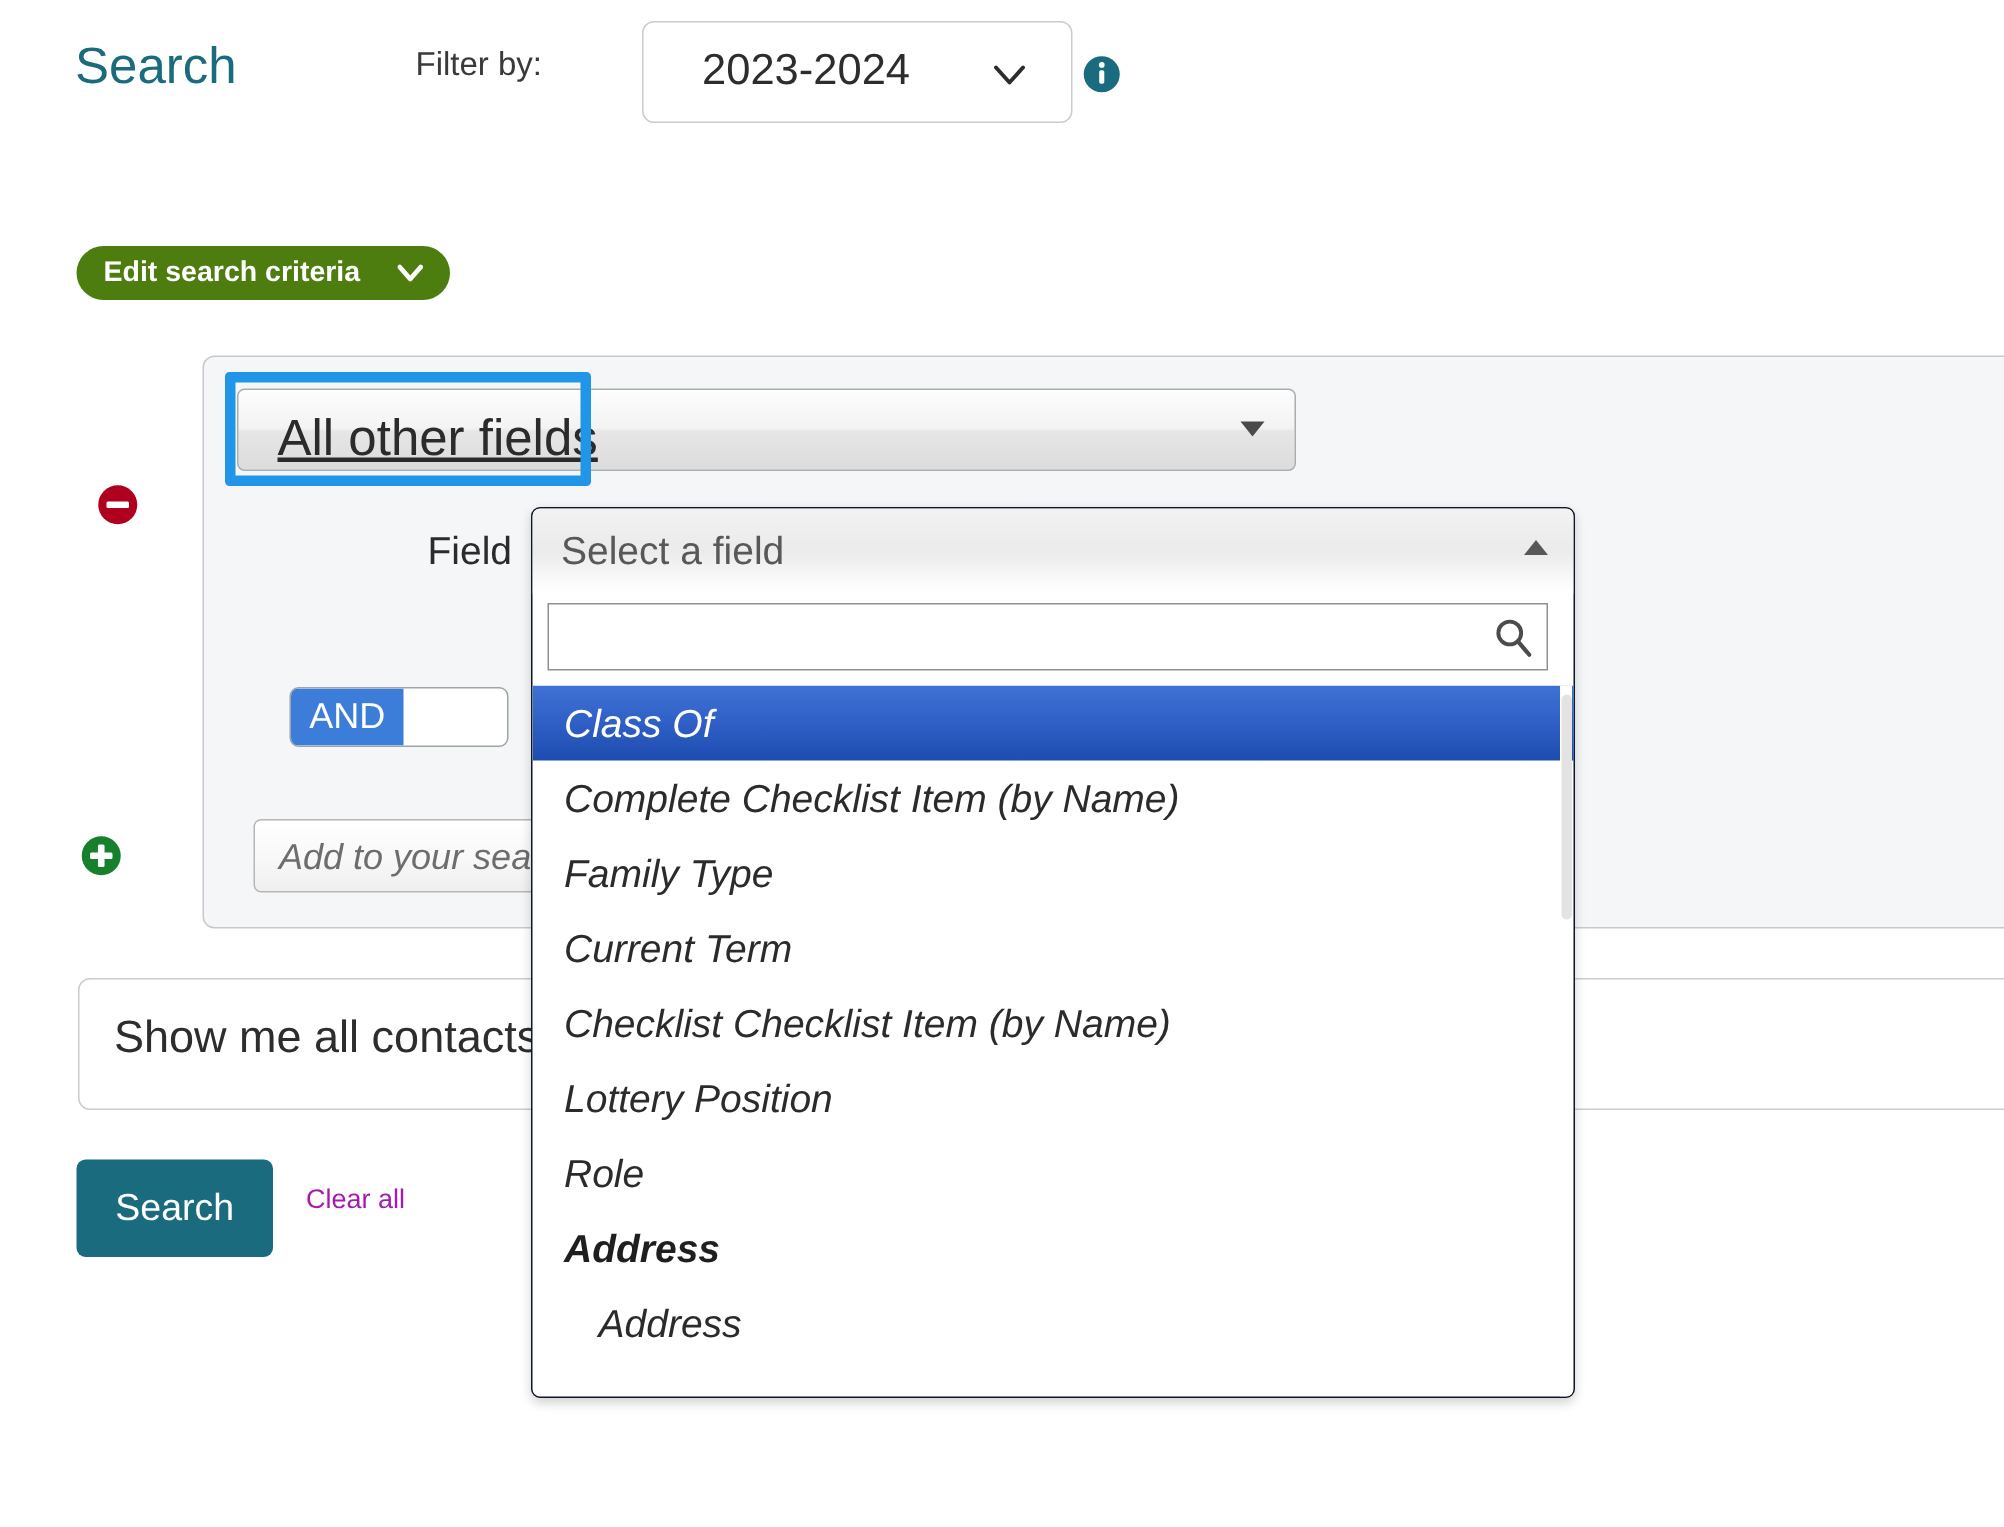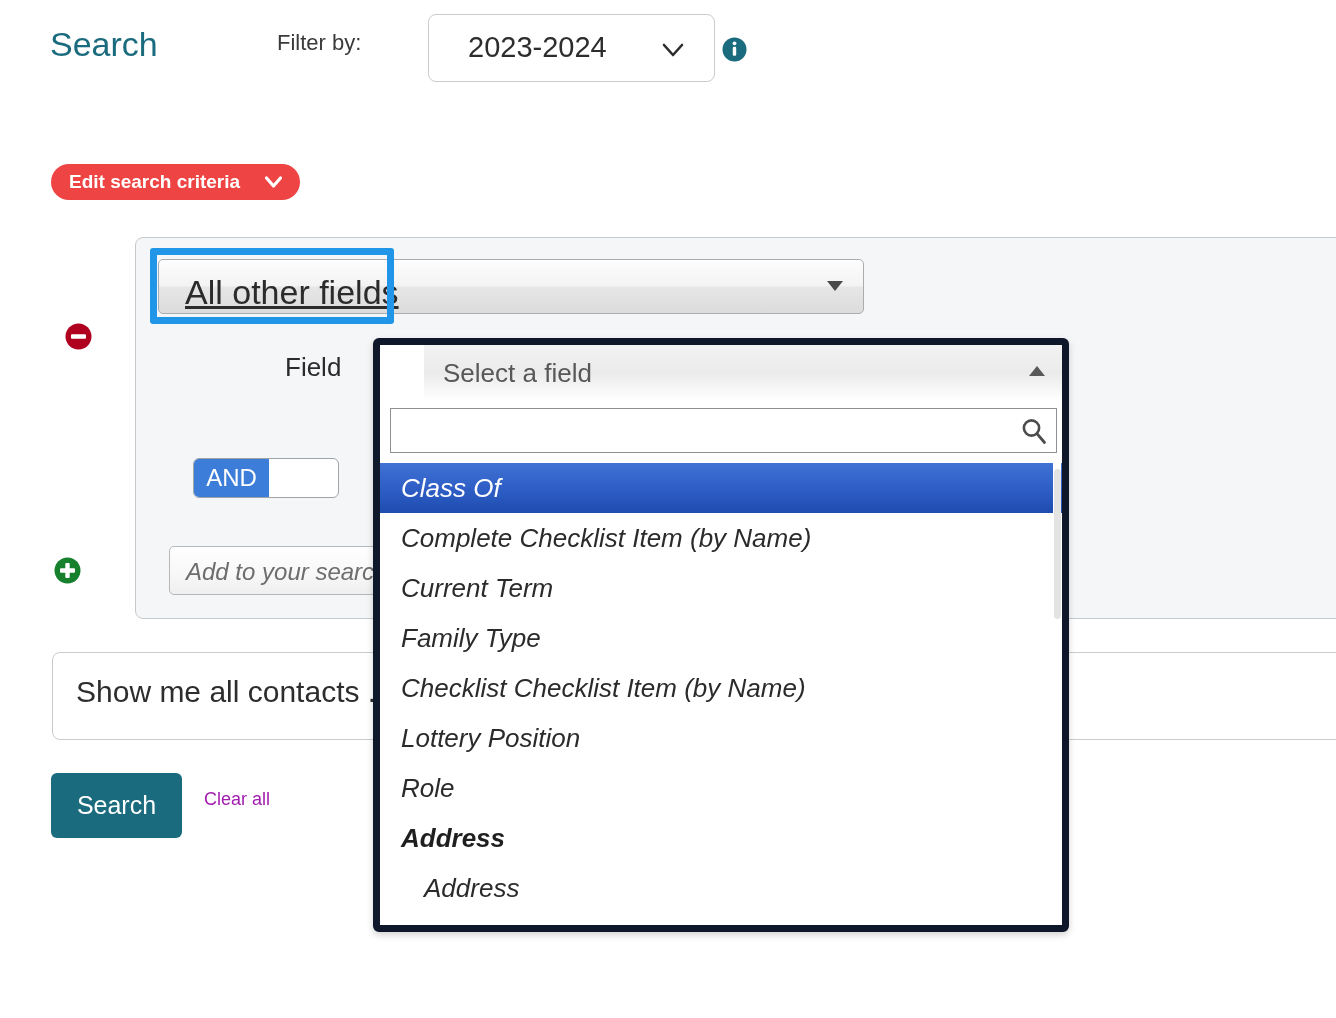--- a/index.html
+++ b/index.html
@@ -67,21 +67,21 @@
     width: 25px; height: 25px;
   }
   .info-icon svg { display: block; }
 
   
   .edit-criteria-btn {
     position: absolute;
     left: 51px; top: 164px;
     height: 36px;
     padding: 0 18px;
-    background: #ef4444;
+    background: #4d7c0f;
     border-radius: 18px;
     color: #ffffff;
     font-size: 19px;
     font-weight: bold;
     display: flex;
     align-items: center;
     gap: 25px;
     box-sizing: border-box;
     cursor: pointer;
   }
@@ -240,30 +240,29 @@
     position: absolute;
     left: 204px; top: 789px;
     font-size: 18px;
     color: #a21caf;
     cursor: pointer;
   }
 
   
   .field-dropdown {
     position: absolute;
-    left: 373px; top: 338px;
+    left: 354px; top: 338px;
     width: 696px; height: 594px;
     background: #ffffff;
-    border: 7px solid #0f172a;
+    border: 1px solid #0f172a;
     border-radius: 6px;
     box-sizing: border-box;
     overflow: hidden;
     z-index: 50;
     box-shadow: 0 3px 7px rgba(0,0,0,0.18);
-    padding-left: 44px;
   }
   .fd-header {
     position: relative;
     height: 56px;
     background: linear-gradient(to bottom, #f2f2f2 0%, #ebebeb 50%, #ffffff 100%);
     border-bottom: 1px solid #ffffff;
   }
   .fd-header-label {
     position: absolute;
     left: 19px; top: 13px;
@@ -431,22 +430,22 @@
       <svg width="28" height="28" viewBox="0 0 28 28">
         <circle cx="11.5" cy="11" r="7.6" fill="none" stroke="#4c4c4c" stroke-width="2.6"></circle>
         <line x1="17" y1="16.6" x2="24.5" y2="25.5" stroke="#4c4c4c" stroke-width="2.8" stroke-linecap="round"></line>
       </svg>
     </span>
   </div>
 
   <div class="fd-list" id="fd-list">
       <div class="fd-item selected">Class Of</div>
       <div class="fd-item">Complete Checklist Item (by Name)</div>
+      <div class="fd-item">Family Type</div>
       <div class="fd-item">Current Term</div>
-      <div class="fd-item">Family Type</div>
       <div class="fd-item">Checklist Checklist Item (by Name)</div>
       <div class="fd-item">Lottery Position</div>
       <div class="fd-item">Role</div>
       <div class="fd-item group">Address</div>
       <div class="fd-item child">Address</div>
     </div>
   <div class="fd-scrollbar"></div>
   <div class="fd-scrollthumb"></div>
 </div>
 

